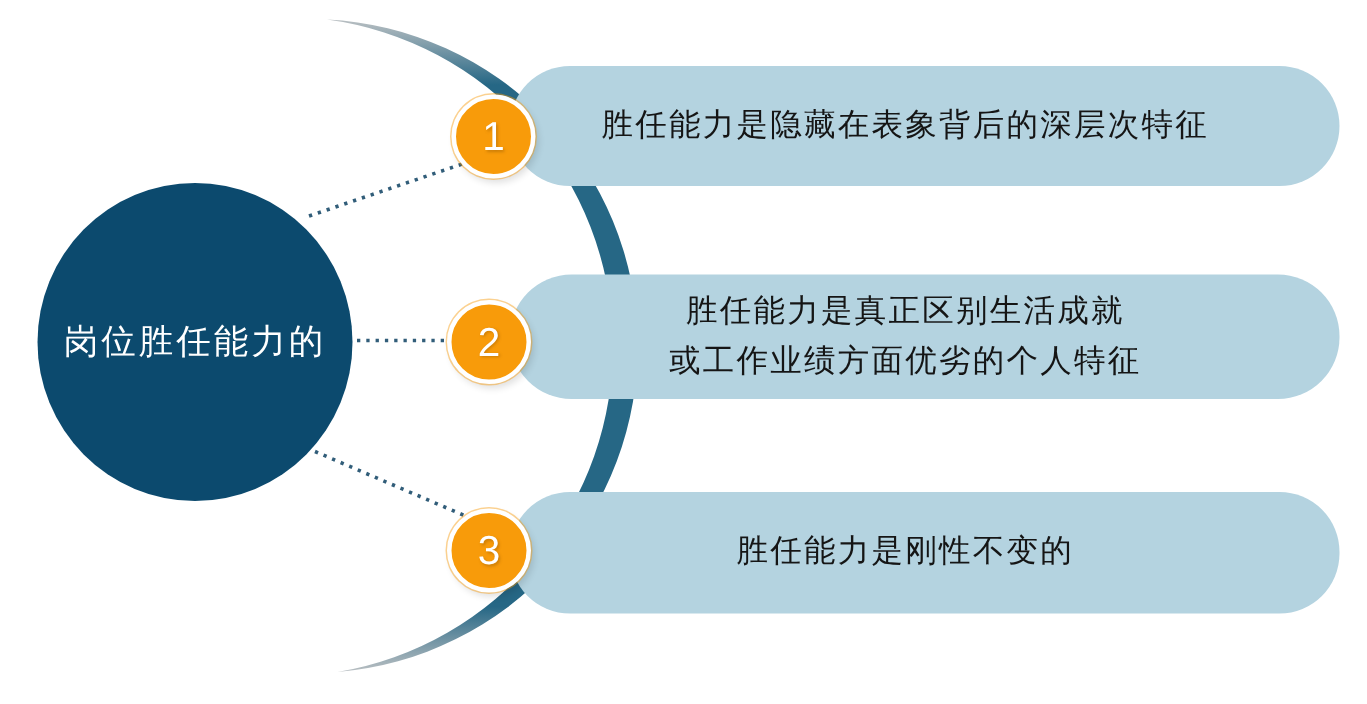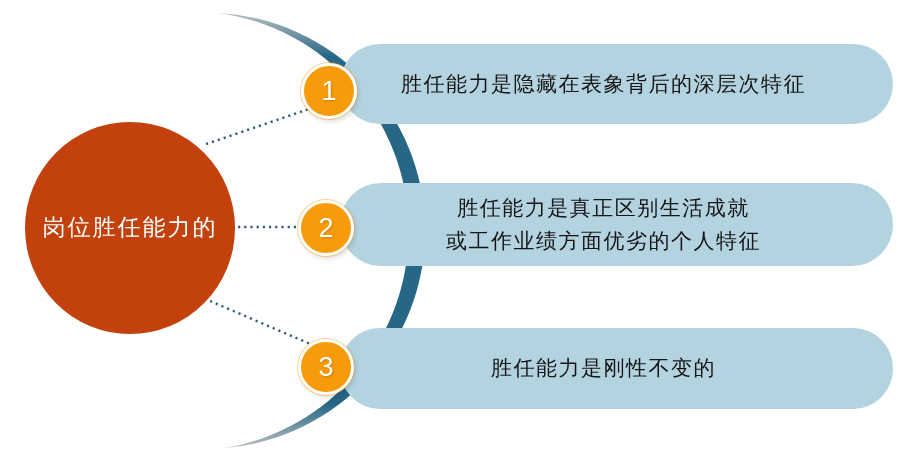--- a/index.html
+++ b/index.html
@@ -20,21 +20,21 @@
     left: 0; top: 0;
     width: 911px; height: 469px;
     z-index: 1;
   }
   
   .main-circle {
     position: absolute;
     left: 25px; top: 122px;
     width: 210px; height: 212px;
     border-radius: 50%;
-    background: #c2410c;
+    background: #0c4a6e;
     z-index: 2;
     display: flex;
     flex-direction: column;
     align-items: center;
     justify-content: center;
     text-align: center;
   }
   .main-circle .t-line {
     color: #ffffff;
     font-size: 23px;

